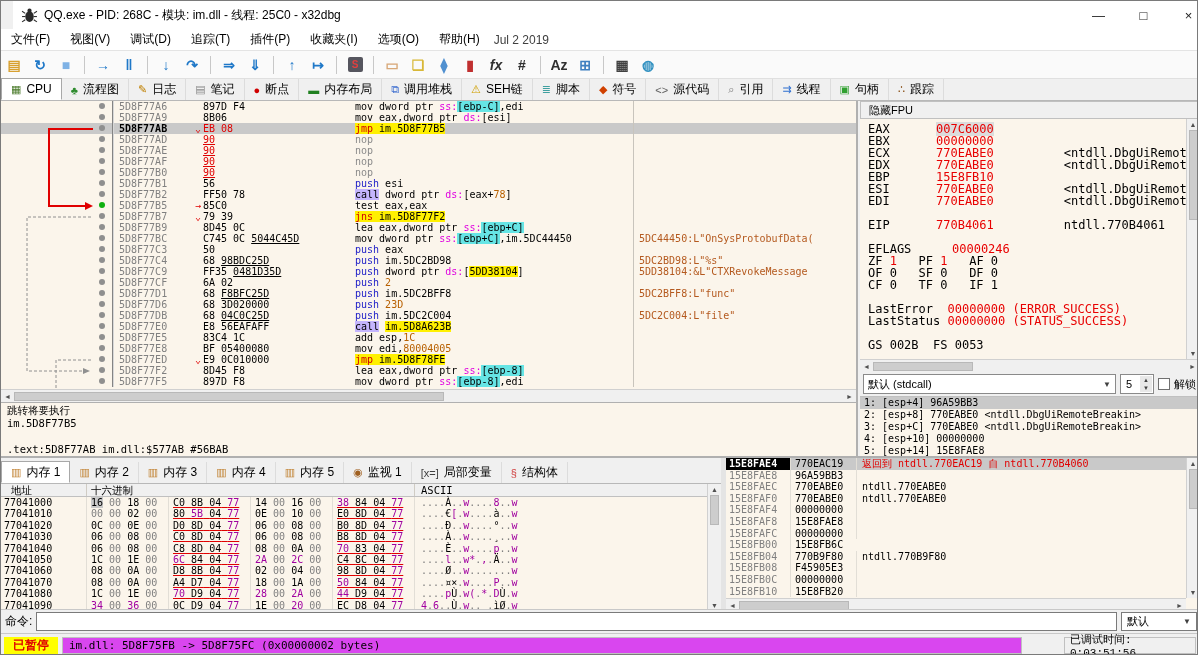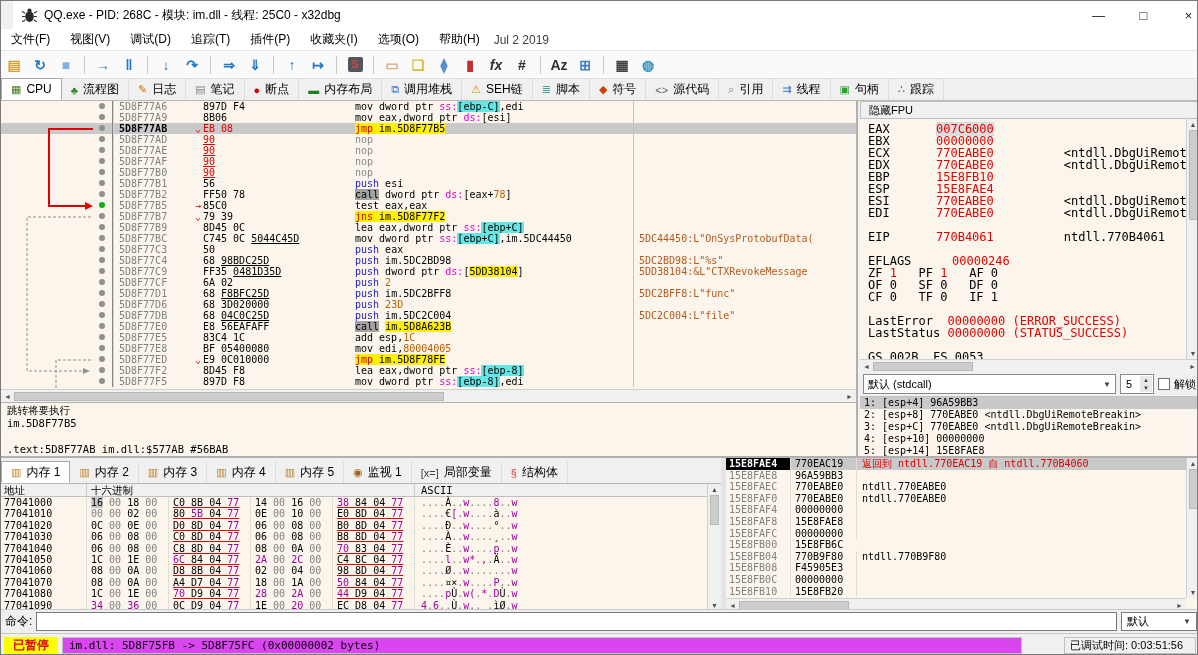--- a/index.html
+++ b/index.html
@@ -45,21 +45,21 @@
   .ddot.green { background:#10B010; }
   .daddr { width:74px; flex:none; color:#808080; padding-left:5px; }
   .asel { color:#000; font-weight:bold; }
   .dmark { width:15px; flex:none; color:#E00000; text-align:right; padding-right:2px; }
   .dbytes { width:152px; flex:none; color:#000; }
   .dinstr { width:278px; flex:none; color:#000; }
   .dcomm { flex:1; color:#B4591E; border-left:1px solid #C8C4BC; padding-left:5px; overflow:hidden; }
   .rd { color:#E00000; } .ru { color:#E00000; text-decoration:underline; }
   .u { text-decoration:underline; }
   .g { color:#8a8a8a; } .p { color:#2323C8; }
-  .cy { background:#a3a3a3; } .jy { background:#FFF000; color:#D00000; }
+  .cy { background:#c4b5fd; } .jy { background:#FFF000; color:#D00000; }
   .ty { background:#FFF000; color:#000; } .yb { background:#FFF000; }
   .sg { color:#E000E0; } .cb { background:#66E5E5; } .n { color:#B86000; }
   .garrows { position:absolute; left:0; top:1px; pointer-events:none; }
   .dhscroll { position:absolute; left:0; top:288px; width:855px; height:13px; background:#F0F0F0;
               border-top:1px solid #D0D0D0; display:flex; align-items:center; }
   .infobox { position:absolute; left:0; top:301px; width:855px; height:54px; background:#FBF5EB;
              border-top:1px solid #B0B0B0; font-family:"DejaVu Sans Mono", monospace;
              font-size:10.5px; line-height:13px; padding:1px 6px; white-space:pre; }
   
   .sarrow { width:13px; height:11px; font-size:7px; color:#505050; display:flex; align-items:center; justify-content:center; flex:none;}
@@ -96,21 +96,21 @@
            font-size:10px; padding-left:4px; }
   .aline.sel { background:#C9C9C9; }
   
   .bottomarea { position:absolute; left:0; top:455px; width:1198px; height:153px; border-top:2px solid #B0B0B0; }
   .dumppane { position:absolute; left:0; top:0; width:720px; height:153px; }
   .dumptabs { position:absolute; left:0; top:0; width:720px; height:26px; background:#F0F0F0;
               display:flex; align-items:flex-end; font-size:12px; border-bottom:1px solid #B8B8B8; }
   .dumptable { position:absolute; left:0; top:26px; width:706px; height:127px; background:#FBF5EB; }
   .mhead { display:flex; height:13px; line-height:13px; font-size:10.5px; background:#F0F0F0;
            border-bottom:1px solid #C0C0C0; font-family:"DejaVu Sans Mono", monospace; }
-  .mhead .h1 { width:86px; padding-left:3px; border-right:1px solid #D0CCC4; }
+  .mhead .h1 { width:86px; padding-left:10px; border-right:1px solid #D0CCC4; }
   .mhead .h2 { width:328px; padding-left:4px; border-right:1px solid #D0CCC4; }
   .mhead .h3 { padding-left:6px; flex:1; }
   .mrow { display:flex; height:11.4px; line-height:11.4px; white-space:pre;
           font-family:"DejaVu Sans Mono", monospace; font-size:10px; }
   .maddr { width:86px; flex:none; padding-left:3px; border-right:1px solid #E2DED6; }
   .mgroup { width:82px; flex:none; border-right:1px solid #E2DED6; padding-left:4px; }
   .mgroup.ptr { text-decoration:underline; text-decoration-color:#E00000; }
   .bz { color:#808080; } .bp { color:#A000A0; } .bk { color:#000; }
   .selcell { background:#C9C9C9; }
   .mascii { padding-left:6px; flex:1; }
@@ -140,21 +140,21 @@
               display:flex; align-items:center; padding:0 5px; flex:none; }
   .cmdcombo .arrow { margin-left:auto; font-size:8px; color:#404040; }
   
   .statusbar { position:absolute; left:0; top:632px; width:1198px; height:23px; background:#F0F0F0;
                display:flex; align-items:center; gap:4px; padding:0 3px; border-top:1px solid #C8C8C8; }
   .paused { background:#FFFF00; color:#E00000; font-weight:bold; font-size:12px; height:17px;
             display:flex; align-items:center; padding:0 9px; flex:none; }
   .statmsg { flex:1; height:17px; border:1px solid #C0C0C0; background:#d946ef; font-size:11px;
              display:flex; align-items:center; padding:0 6px; font-family:"DejaVu Sans Mono", monospace; }
   .stattime { width:132px; height:17px; border:1px solid #C0C0C0; font-size:11px; display:flex;
-              align-items:center; padding:0 5px; flex:none; font-family:Liberation Sans, sans-serif;margin-left:38px; }
+              align-items:center; padding:0 5px; flex:none; font-family:Liberation Mono, monospace;margin-left:38px; }
 </style>
 </head>
 <body>
 
 <div class="win">
 
   <div class="titlebar">
     <svg class="appicon" viewBox="0 0 16 16">
       <ellipse cx="8" cy="9" rx="4" ry="5" fill="#2a2a2a"></ellipse>
       <circle cx="8" cy="3.5" r="2" fill="#2a2a2a"></circle>
@@ -331,21 +331,20 @@
     </div>
 
     <div class="regpanel">
       <div class="fpubar">隐藏FPU</div>
       <div class="regs" id="regs">
           <div class="rline"><span class="w68">EAX</span><span class="red selbg">007C6000</span></div>
           <div class="rline"><span class="w68">EBX</span><span class="red">00000000</span></div>
           <div class="rline"><span class="w68">ECX</span><span class="red">770EABE0</span><span class="ann">&lt;ntdll.DbgUiRemoteBreakin&gt;</span></div>
           <div class="rline"><span class="w68">EDX</span><span class="red">770EABE0</span><span class="ann">&lt;ntdll.DbgUiRemoteBreakin&gt;</span></div>
           <div class="rline"><span class="w68">EBP</span><span class="red">15E8FB10</span></div>
-          <div class="rline"><span class="w68">ESP</span><span class="red">15E8FAE4</span></div>
           <div class="rline"><span class="w68">ESI</span><span class="red">770EABE0</span><span class="ann">&lt;ntdll.DbgUiRemoteBreakin&gt;</span></div>
           <div class="rline"><span class="w68">EDI</span><span class="red">770EABE0</span><span class="ann">&lt;ntdll.DbgUiRemoteBreakin&gt;</span></div>
           <div class="rline"></div>
           <div class="rline"><span class="w68">EIP</span><span class="red">770B4061</span><span class="ann">ntdll.770B4061</span></div>
           <div class="rline"></div>
           <div class="rline"><span class="w84">EFLAGS</span><span class="red">00000246</span></div>
           <div class="rline"><span>ZF </span><span class="red">1</span><span>   PF </span><span class="red">1</span><span>   AF 0</span></div>
           <div class="rline"><span>OF 0   SF 0   DF 0</span></div>
           <div class="rline"><span>CF 0   TF 0   IF 1</span></div>
           <div class="rline"></div>

